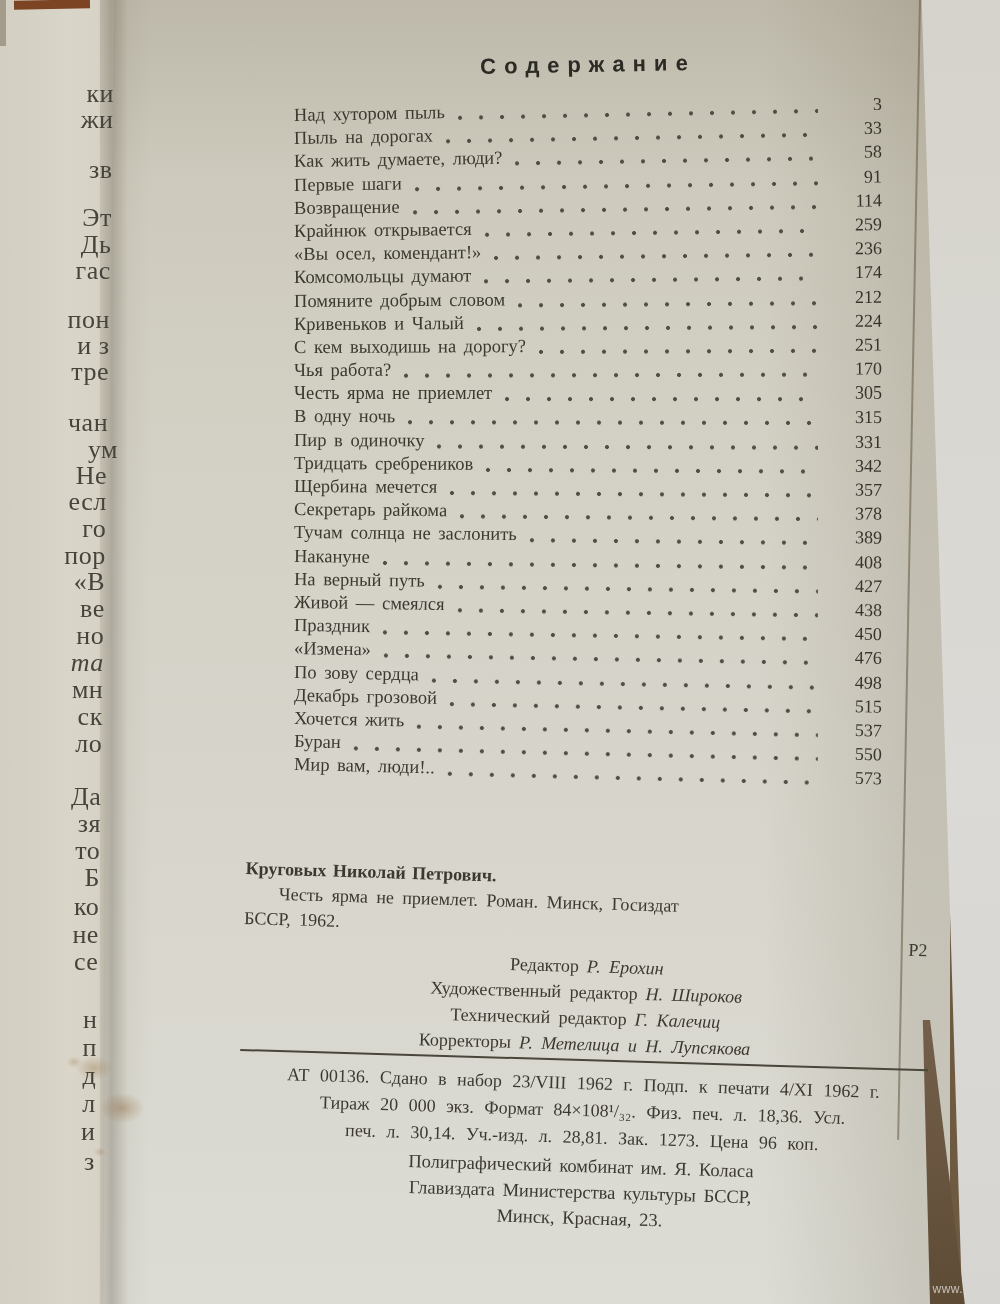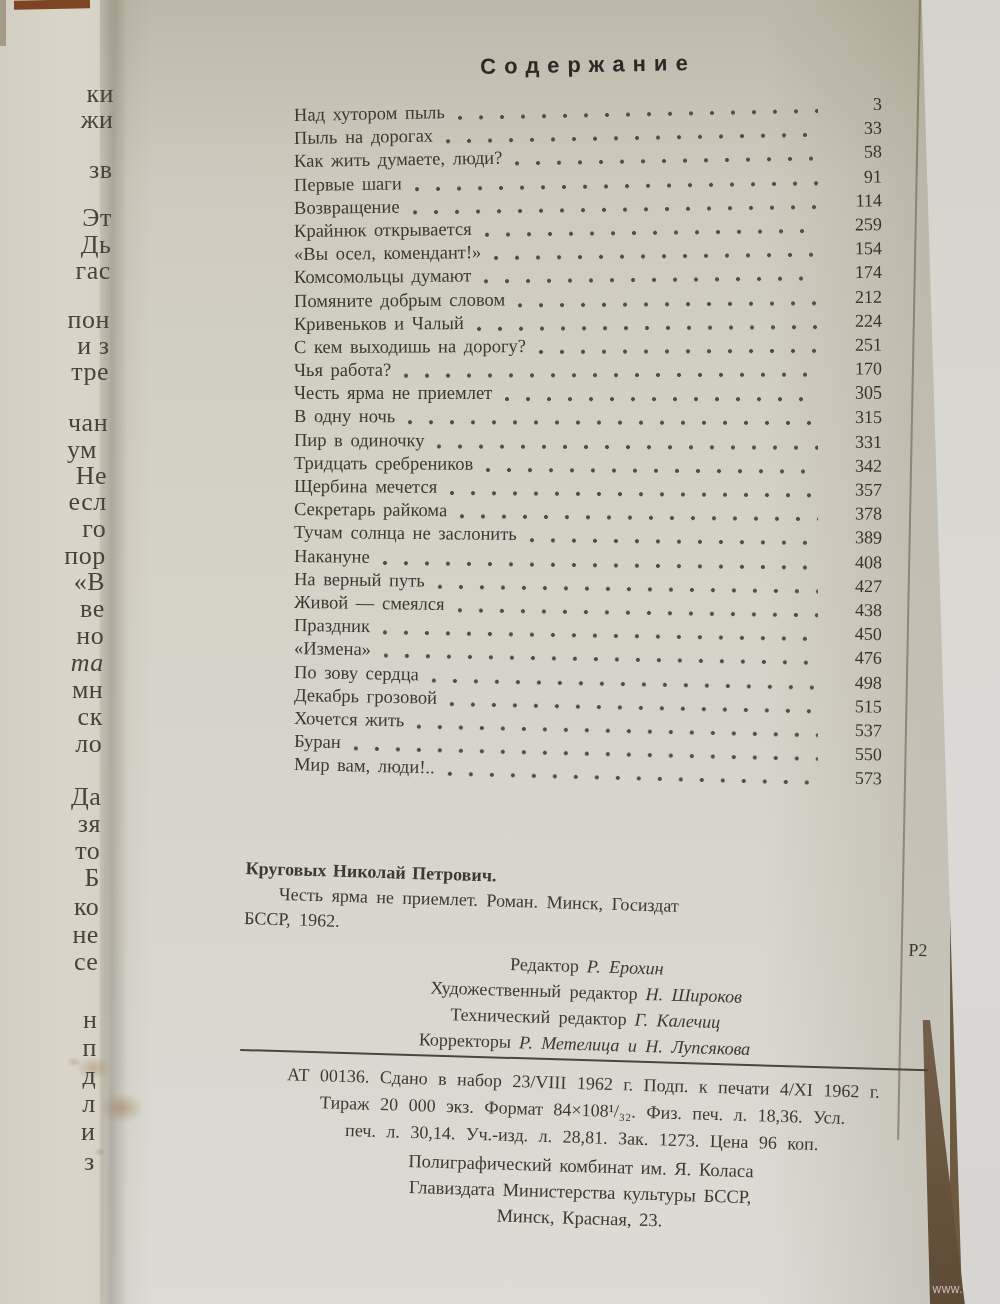--- a/index.html
+++ b/index.html
@@ -129,21 +129,21 @@
     <span class="fragment" style="top: 84px; left: 44px;">ки</span>
     <span class="fragment" style="top: 110px; left: 43.532px;">жи</span>
     <span class="fragment" style="top: 160px; left: 42.632px;">зв</span>
     <span class="fragment" style="top: 208px; left: 41.768px;">Эт</span>
     <span class="fragment" style="top: 235px; left: 41.282px;">Дь</span>
     <span class="fragment" style="top: 261px; left: 40.814px;">гас</span>
     <span class="fragment" style="top: 310px; left: 39.932px;">пон</span>
     <span class="fragment" style="top: 336px; left: 39.464px;">и з</span>
     <span class="fragment" style="top: 362px; left: 38.996px;">тре</span>
     <span class="fragment" style="top: 413px; left: 38.078px;">чан</span>
-    <span class="fragment" style="top: 440px; left: 27px;">ум</span>
+    <span class="fragment" style="top: 440px; left: 48px;">ум</span>
     <span class="fragment" style="top: 466px; left: 37.124px;">Не</span>
     <span class="fragment" style="top: 492px; left: 36.656px;">есл</span>
     <span class="fragment" style="top: 519px; left: 36.17px;">го</span>
     <span class="fragment" style="top: 546px; left: 35.684px;">пор</span>
     <span class="fragment" style="top: 572px; left: 35.216px;">«В</span>
     <span class="fragment" style="top: 599px; left: 34.73px;">ве</span>
     <span class="fragment" style="top: 626px; left: 34.244px;">но</span>
     <span class="fragment" style="top: 653px; left: 33.758px; font-style: italic;">та</span>
     <span class="fragment" style="top: 680px; left: 33.272px;">мн</span>
     <span class="fragment" style="top: 707px; left: 32.786px;">ск</span>
@@ -191,21 +191,21 @@
     <span class="toc-page">114</span>
   </div>
     <div class="toc-row" style="transform: rotate(-0.67deg);">
     <span class="toc-title">Крайнюк открывается</span>
     <span class="toc-leader"></span>
     <span class="toc-page">259</span>
   </div>
     <div class="toc-row" style="transform: rotate(-0.58deg);">
     <span class="toc-title">«Вы осел, комендант!»</span>
     <span class="toc-leader"></span>
-    <span class="toc-page">154</span>
+    <span class="toc-page">236</span>
   </div>
     <div class="toc-row" style="transform: rotate(-0.5deg);">
     <span class="toc-title">Комсомольцы думают</span>
     <span class="toc-leader"></span>
     <span class="toc-page">174</span>
   </div>
     <div class="toc-row" style="transform: rotate(-0.41deg);">
     <span class="toc-title">Помяните добрым словом</span>
     <span class="toc-leader"></span>
     <span class="toc-page">212</span>

